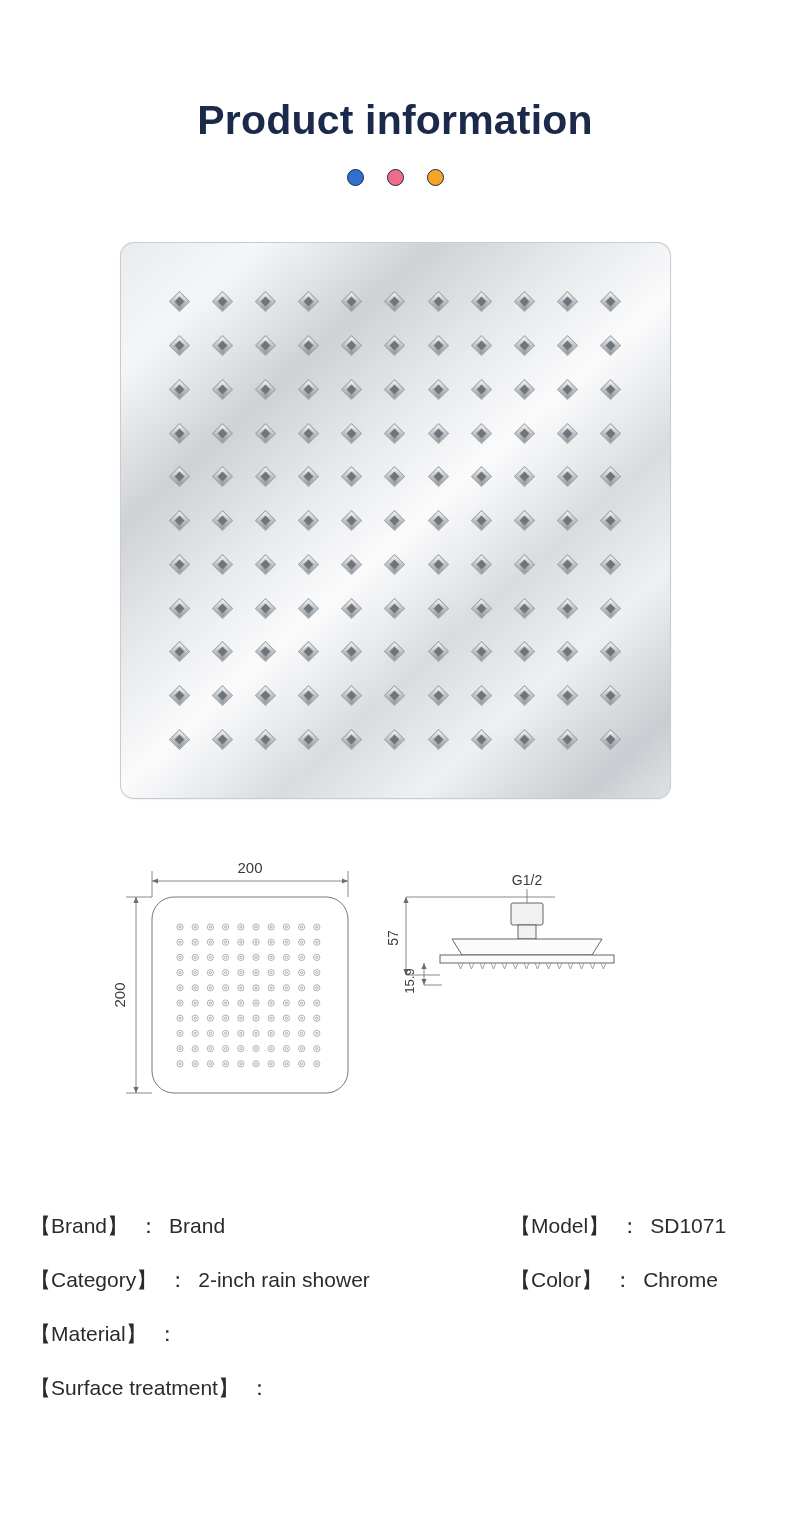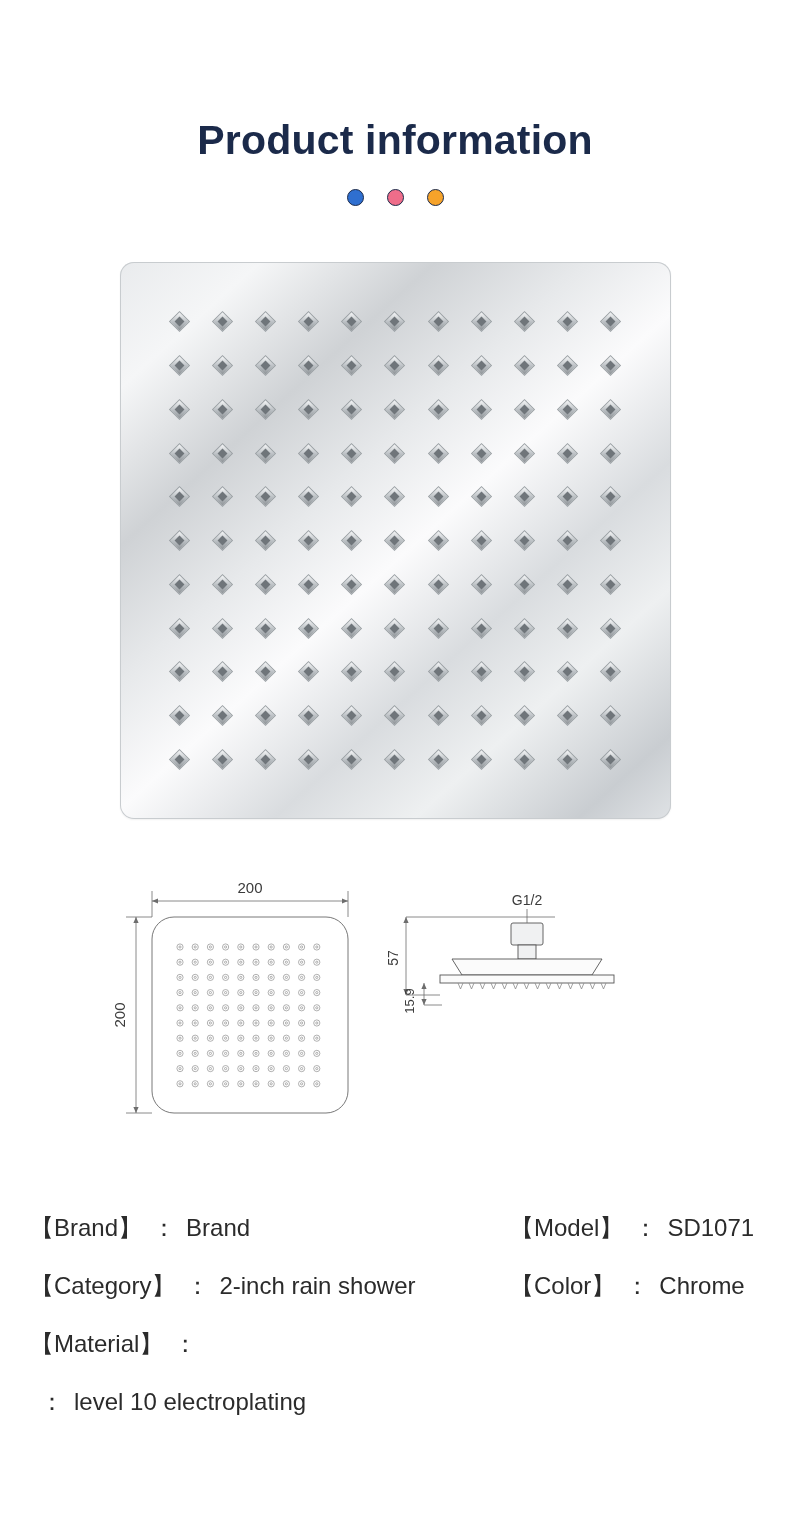--- a/index.html
+++ b/index.html
@@ -19,21 +19,20 @@
 
   
   .title {
     text-align: center;
     font-size: 41px;
     font-weight: bold;
     color: #1b2a4a;
     letter-spacing: 0.2px;
     padding-top: 98px;
     line-height: 1.1;
-    margin-top: 20px;
   }
 
   
   .dots {
     display: flex;
     justify-content: center;
     gap: 23px;
     margin-top: 26px;
   }
   .dot {
@@ -105,21 +104,21 @@
   .dwg-front { position: absolute; left: 95px; top: 12px; }
   .dwg-side  { position: absolute; left: 380px; top: 30px; }
 
   
   .specs {
     position: absolute;
     left: 0;
     right: 0;
     top: 1212px;
     padding: 0 30px;
-    font-size: 24px;
+    font-size: 21px;
     color: #2b2b2b;
   }
   .spec-row {
     display: flex;
     align-items: baseline;
     margin-bottom: 26px;
     white-space: nowrap;
   }
   .spec-cell {
     display: flex;
@@ -585,17 +584,17 @@
 
   <div class="spec-row">
     <span class="spec-cell left">
       <span class="spec-key">【Material】</span>
       <span class="spec-colon">：</span>
     </span>
   </div>
 
   <div class="spec-row">
     <span class="spec-cell left">
+      <span class="spec-key">【Surface treatment】</span>
       <span class="spec-colon">：</span>
-      <span class="spec-val">level 10 electroplating</span>
     </span>
   </div>
 </div>
 
 </body></html>

